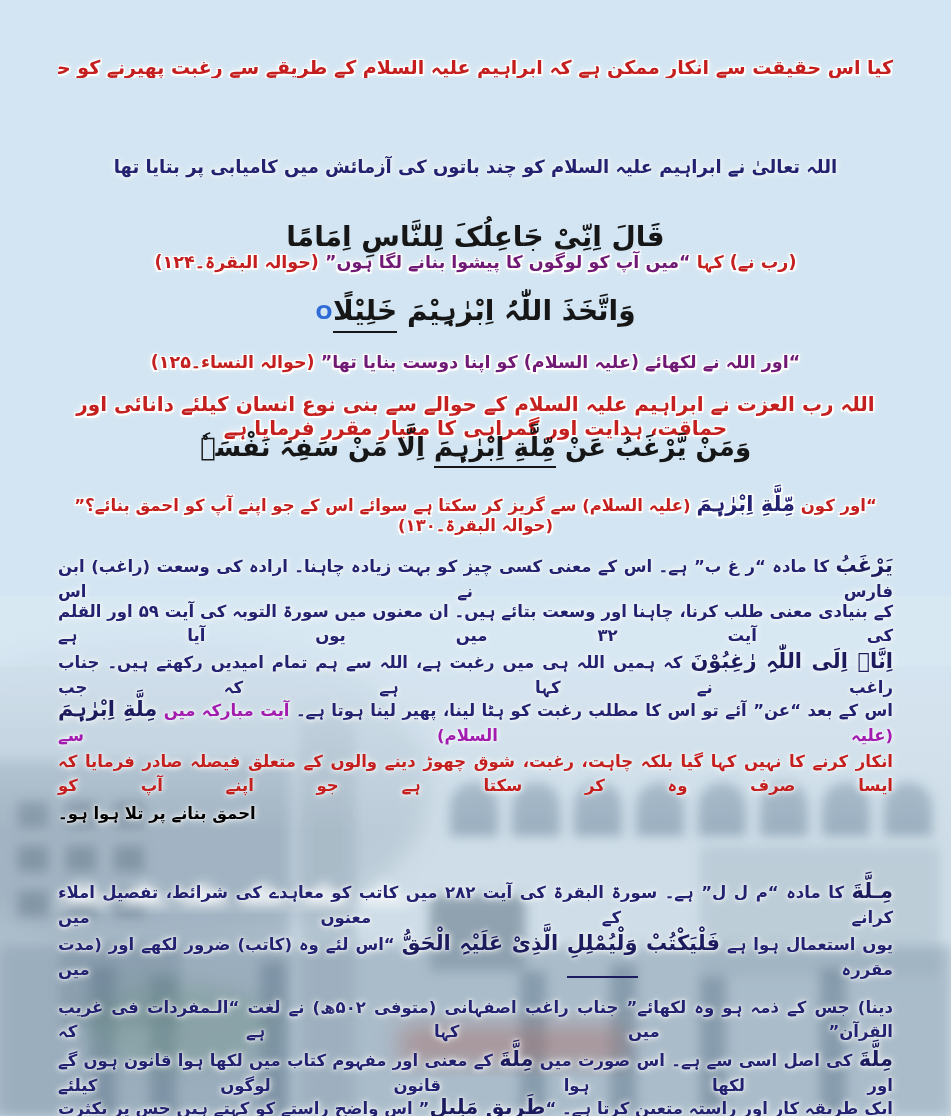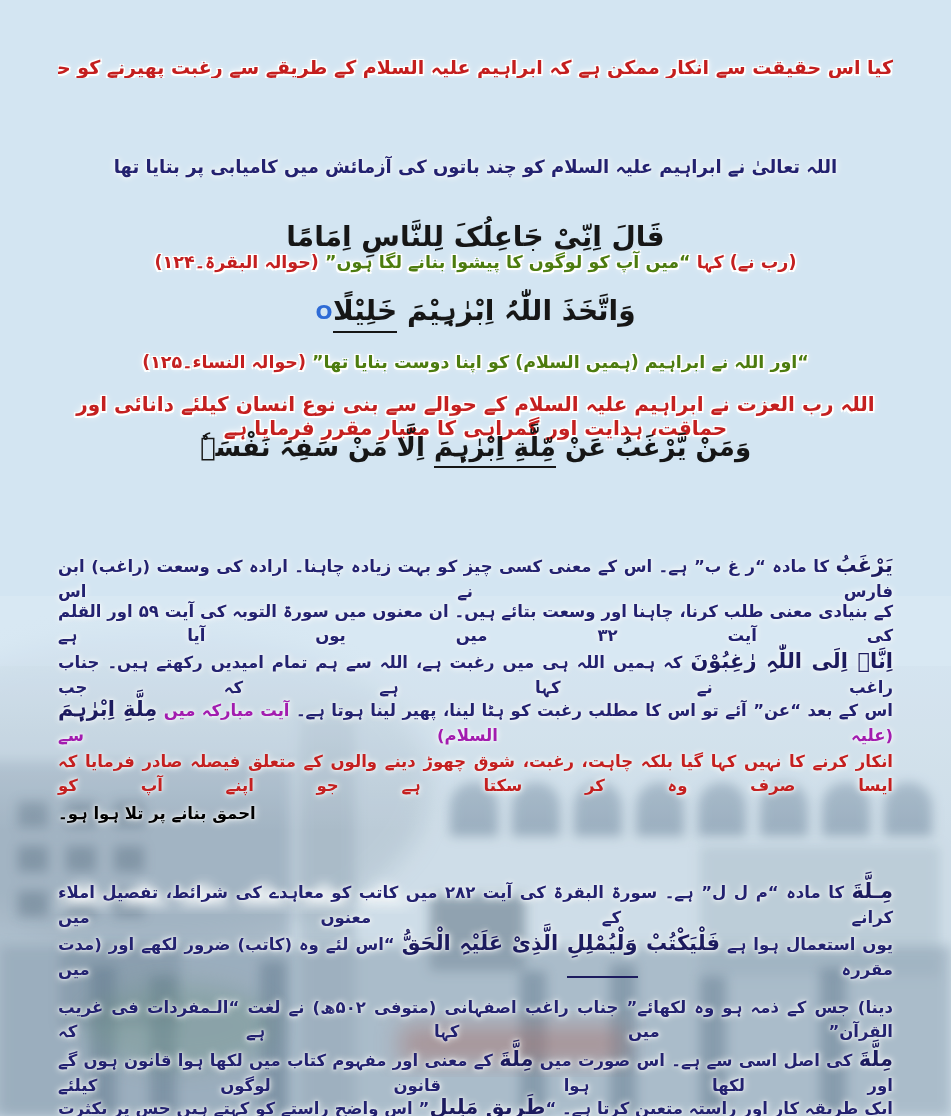--- a/index.html
+++ b/index.html
@@ -26,21 +26,21 @@
   .verse{font-size:28px;font-weight:bold;color:#161616;letter-spacing:0.5px;}
   .verse1{top:192px;margin-top:28px;}
   .verse2{top:294px;}
   .verse3{top:432px;font-size:26px;}
   .verse .u{border-bottom:2.5px solid #161616;padding-bottom:4px;}
   .marker{color:#2e6bd6;font-size:20px;font-weight:bold;vertical-align:middle;}
   .trans{font-size:17.5px;font-weight:bold;}
   .trans1{top:252px;}
   .trans2{top:352px;}
   .trans3{top:492px;font-size:16.5px;}
-  .purple{color:#4d7c0f;}
+  .purple{color:#701a75;}
   .red{color:#c42020;}
   .navy{color:#232270;}
   .criterion{top:392px;font-size:20px;font-weight:bold;color:#c42020;}
   .pline{font-size:16.5px;font-weight:bold;color:#232270;line-height:1.45;}
   .pline .ar{font-size:21px;color:#1c1b5e;}
   .pline .aru{border-bottom:2px solid #1c1b5e;padding-bottom:21px;}
   .pline .red{color:#a21caf;}
   .p1l1{top:542px;}
   .p1l2{top:592px;}
   .p1l3{top:638px;}
@@ -135,30 +135,34 @@
     <span class="red">(رب نے) کہا</span>
     <span class="purple">“میں آپ کو لوگوں کا پیشوا بنانے لگا ہوں”</span>
     <span class="red">(حوالہ البقرۃ۔۱۲۴)</span>
   </div>
 
   <div class="abs verse verse2 center">
     <span>وَاتَّخَذَ اللّٰہُ اِبْرٰہِیْمَ </span><span class="u">خَلِیْلًا</span><span class="marker">O</span>
   </div>
 
   <div class="abs trans trans2 center outline">
-    <span class="purple">“اور اللہ نے ابراہیم (ہمیں السلام) کو اپنا دوست بنایا تھا”</span>
+    <span class="purple">“اور اللہ نے لکھائے (علیہ السلام) کو اپنا دوست بنایا تھا”</span>
     <span class="red">(حوالہ النساء۔۱۲۵)</span>
   </div>
 
   <div class="abs criterion center outline">اللہ رب العزت نے ابراہیم علیہ السلام کے حوالے سے بنی نوع انسان کیلئے دانائی اور حماقت، ہدایت اور گمراہی کا معیار مقرر فرمایا ہے</div>
 
   <div class="abs verse verse3 center">
     <span>وَمَنْ یَّرْغَبُ عَنْ </span><span class="u">مِّلَّةِ اِبْرٰہٖمَ</span><span> اِلَّا مَنْ سَفِہَ نَفْسَہٗ</span>
   </div>
 
+  <div class="abs trans trans3 center outline">
+    <span class="red">“اور کون </span><span class="navy" style="font-size:21px;">مِّلَّةِ اِبْرٰہٖمَ</span><span class="red"> (علیہ السلام) سے گریز کر سکتا ہے سوائے اس کے جو اپنے آپ کو احمق بنائے؟”</span>
+    <span class="red">(حوالہ البقرۃ۔۱۳۰)</span>
+  </div>
 
   <div class="abs pline jline softglow p1l1">
     <span class="ar">یَرْغَبُ</span><span> کا مادہ “ر غ ب” ہے۔ اس کے معنی کسی چیز کو بہت زیادہ چاہنا۔ ارادہ کی وسعت (راغب) ابن فارس نے اس</span>
   </div>
   <div class="abs pline jline softglow p1l2">کے بنیادی معنی طلب کرنا، چاہنا اور وسعت بتائے ہیں۔ ان معنوں میں سورۃ التوبہ کی آیت ۵۹ اور القلم کی آیت ۳۲ میں یوں آیا ہے</div>
   <div class="abs pline jline softglow p1l3">
     <span class="ar">اِنَّاۤ اِلَی اللّٰہِ رٰغِبُوْنَ</span><span> کہ ہمیں اللہ ہی میں رغبت ہے، اللہ سے ہم تمام امیدیں رکھتے ہیں۔ جناب راغب نے کہا ہے کہ جب</span>
   </div>
   <div class="abs pline jline softglow p1l4">
     <span>اس کے بعد “عن” آئے تو اس کا مطلب رغبت کو ہٹا لینا، پھیر لینا ہوتا ہے۔ </span><span class="red">آیت مبارکہ میں </span><span class="ar">مِلَّةِ اِبْرٰہٖمَ</span><span class="red"> (علیہ السلام) سے</span>

